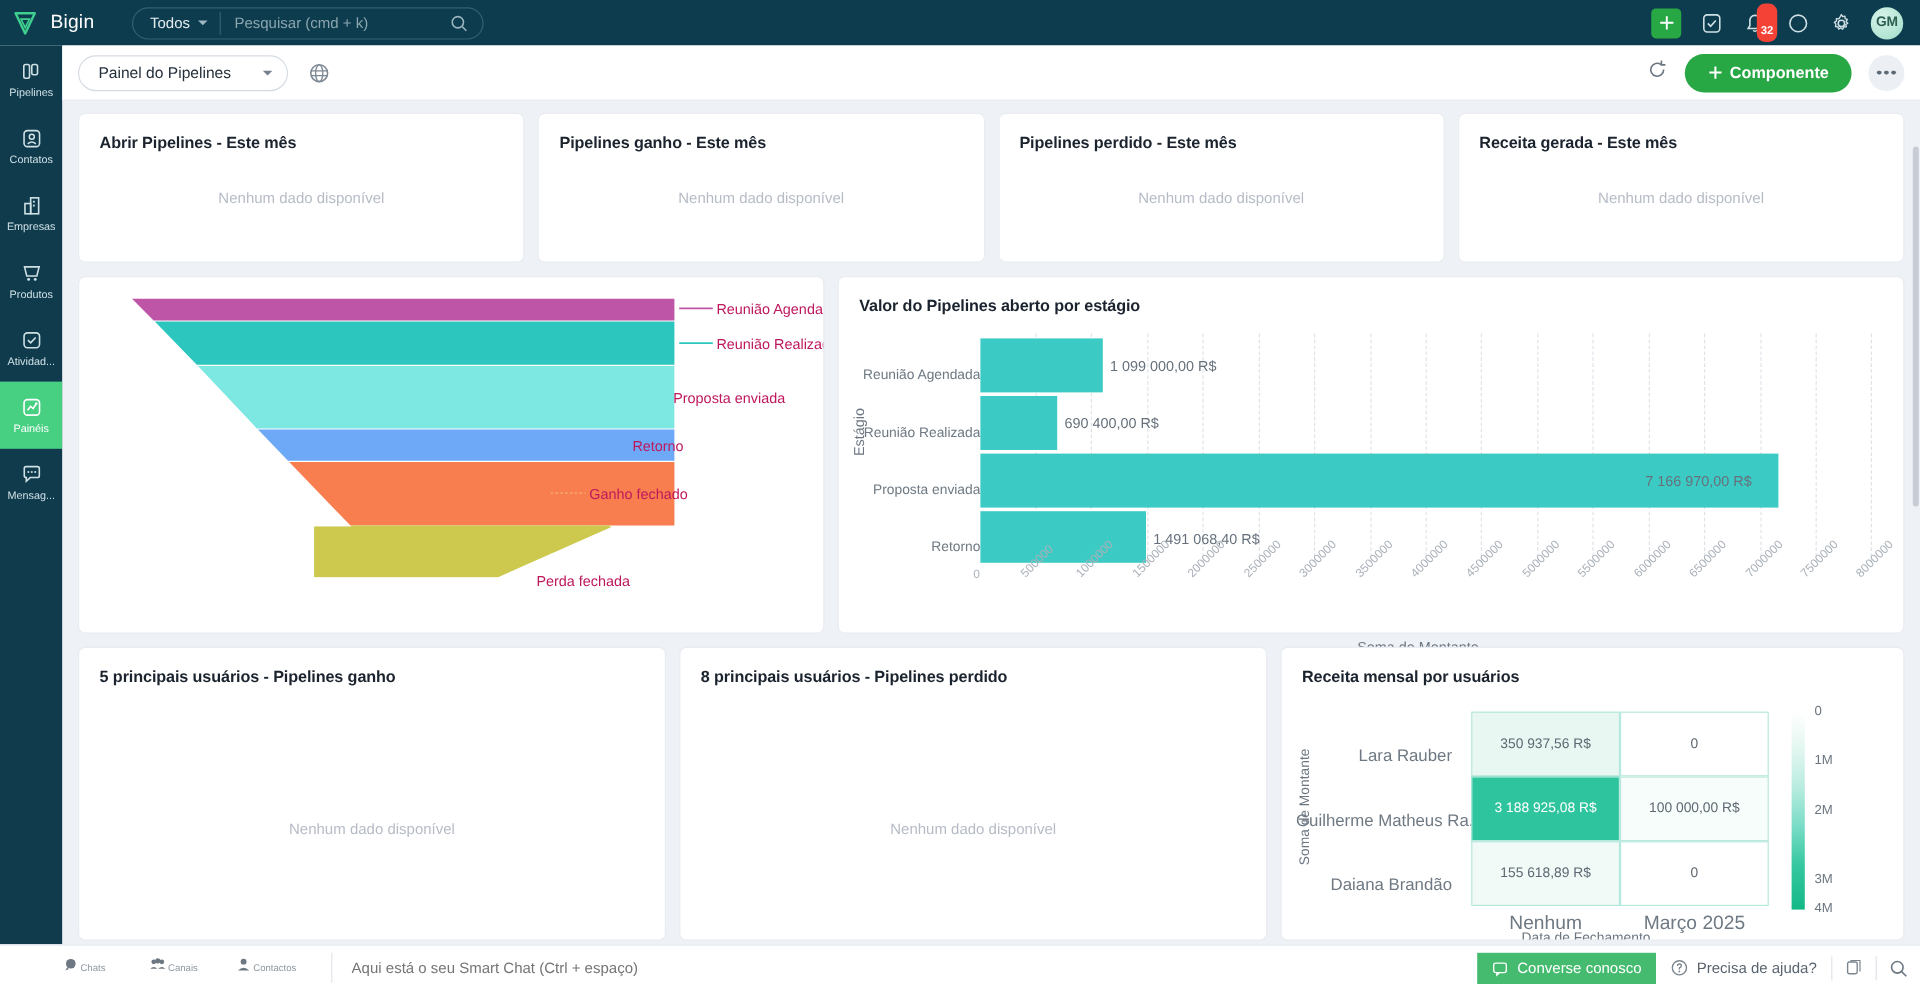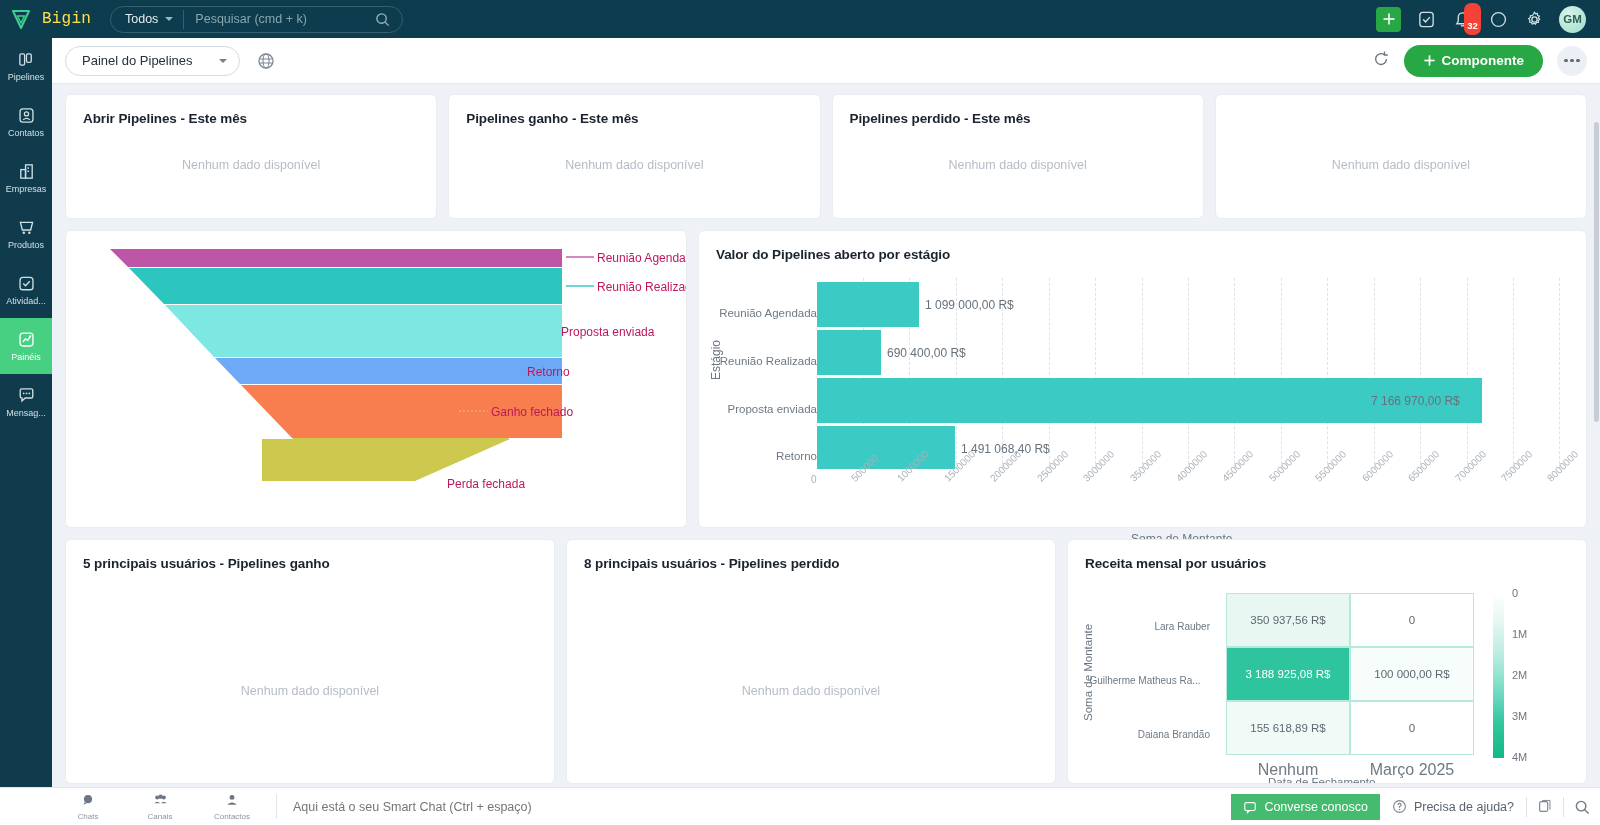--- a/index.html
+++ b/index.html
@@ -11,21 +11,21 @@
   }
   .app { position: relative; width: 1600px; height: 825px; }
 
   
   .topbar {
     position: absolute; top: 0; left: 0; width: 1600px; height: 38px;
     background: #0d3c4e; display: flex; align-items: center;
   }
   .brand { display: flex; align-items: center; gap: 9px; margin-left: 9px; width: 90px; }
   .brand-logo { width: 24px; height: 24px; }
-  .brand-name { color: #fde047; font-size: 16px; letter-spacing: .2px; font-family: Liberation Mono, monospace; }
+  .brand-name { color: #ffffff; font-size: 16px; letter-spacing: .2px; }
 
   .searchwrap {
     display: flex; align-items: center; height: 27px; width: 293px;
     border: 1px solid #35606f; border-radius: 14px; margin-left: 11px;
     background: #0d3c4e;
   }
   .scope { display: flex; align-items: center; gap: 7px; padding: 0 10px 0 14px; }
   .scope-label { color: #e4ecef; font-size: 12.5px; }
   .caret { width: 0; height: 0; border-left: 4px solid transparent; border-right: 4px solid transparent; border-top: 4px solid #9db6bf; }
   .sdiv { width: 1px; height: 19px; background: #35606f; }
@@ -138,41 +138,41 @@
     transform: rotate(-45deg); transform-origin: left top;
   }
   .bc-foot { position: absolute; font-size: 12px; color: #6b7681; }
 
   
   .heat-area { position: relative; width: 100%; height: 185px; }
   .hm-ylabel {
     position: absolute; left: 14px; top: 150px; font-size: 11.5px; color: #6b7681;
     transform: rotate(-90deg); transform-origin: left top; white-space: nowrap;
   }
-  .hm-rowlabel { position: absolute; font-size: 10px; color: #6e7983; text-align: right; white-space: nowrap; }
+  .hm-rowlabel { position: absolute; font-size: 14px; color: #6e7983; text-align: right; white-space: nowrap; }
   .hm-cell {
     position: absolute; border: 1px solid #b7e8dd; display: flex;
     align-items: center; justify-content: center; font-size: 11.5px; color: #5d6872;
   }
   .hm-collabel { position: absolute; font-size: 16px; color: #6e7983; text-align: center; }
   .hm-axis { position: absolute; font-size: 11.5px; color: #6b7681; }
   .hm-scale {
     position: absolute; width: 11px;
     background: linear-gradient(to bottom, #ffffff 0%, #e4f7f1 18%, #b9ece0 38%, #79dcc6 58%, #34c79f 78%, #12b886 100%);
   }
   .hm-scale-tick { position: absolute; font-size: 11px; color: #6b7681; }
 
   
   .bottombar {
     position: absolute; bottom: 0; left: 0; width: 1600px; height: 38px;
     background: #ffffff; border-top: 1px solid #e2e6ec; display: flex; align-items: center;
   }
   .bb-tabs { display: flex; align-items: center; gap: 0; }
   .bb-tab {
-    width: 72px; display: flex; flex-direction: column; align-items: center; gap: 1px; cursor: pointer;
+    width: 72px; display: flex; flex-direction: row; align-items: center; gap: 1px; cursor: pointer;
   }
   .bb-tab-label { font-size: 8px; color: #8c959f; }
   .bb-div { width: 1px; height: 25px; background: #e2e6ec; margin: 0 4px 0 8px; }
   .bb-input {
     flex: 1; border: 0; outline: none; font-size: 12.5px; color: #9aa3ad;
     padding-left: 12px; font-family: "Liberation Sans", sans-serif; background: transparent;
   }
   .bb-right { display: flex; align-items: center; margin-right: 0; height: 38px; }
   .chat-btn {
     background: #44bb6e; color: #fff; font-size: 12.5px; height: 26px;
@@ -382,20 +382,21 @@
         </div>
         <div class="card kpi">
           <div class="card-title">Pipelines ganho - Este mês</div>
           <div class="empty-text">Nenhum dado disponível</div>
         </div>
         <div class="card kpi">
           <div class="card-title">Pipelines perdido - Este mês</div>
           <div class="empty-text">Nenhum dado disponível</div>
         </div>
         <div class="card kpi">
+          <div class="card-title">Receita gerada - Este mês</div>
           <div class="empty-text">Nenhum dado disponível</div>
         </div>
       </div>
 
       <div class="row">
 
         <div class="card panel-funnel">
           <div class="funnel-area">
             <svg width="622" height="250" viewBox="0 0 622 250" style="position:absolute;top:0;left:0;">
 
@@ -516,21 +517,21 @@
             <div class="hm-cell" style="left:282px; top:130px; width:124px; height:54px; background:#ffffff;">0</div>
 
             <span class="hm-collabel" style="left:158px; top:190px; width:124px;">Nenhum</span>
             <span class="hm-collabel" style="left:282px; top:190px; width:124px;">Março 2025</span>
             <span class="hm-axis" style="left:200px; top:205px;">Data de Fechamento</span>
 
             <div class="hm-scale" style="left:425px; top:22px; height:165px;"></div>
             <span class="hm-scale-tick" style="left:444px; top:16px;">0</span>
             <span class="hm-scale-tick" style="left:444px; top:57px;">1M</span>
             <span class="hm-scale-tick" style="left:444px; top:98px;">2M</span>
-            <span class="hm-scale-tick" style="left:444px; top:139px;">3M</span>
+            <span class="hm-scale-tick" style="left:444px; top:156px;">3M</span>
             <span class="hm-scale-tick" style="left:444px; top:180px;">4M</span>
           </div>
         </div>
       </div>
     </div>
 
     <div class="scrollstrip">
       <div class="scrollthumb"></div>
     </div>
   </div>

